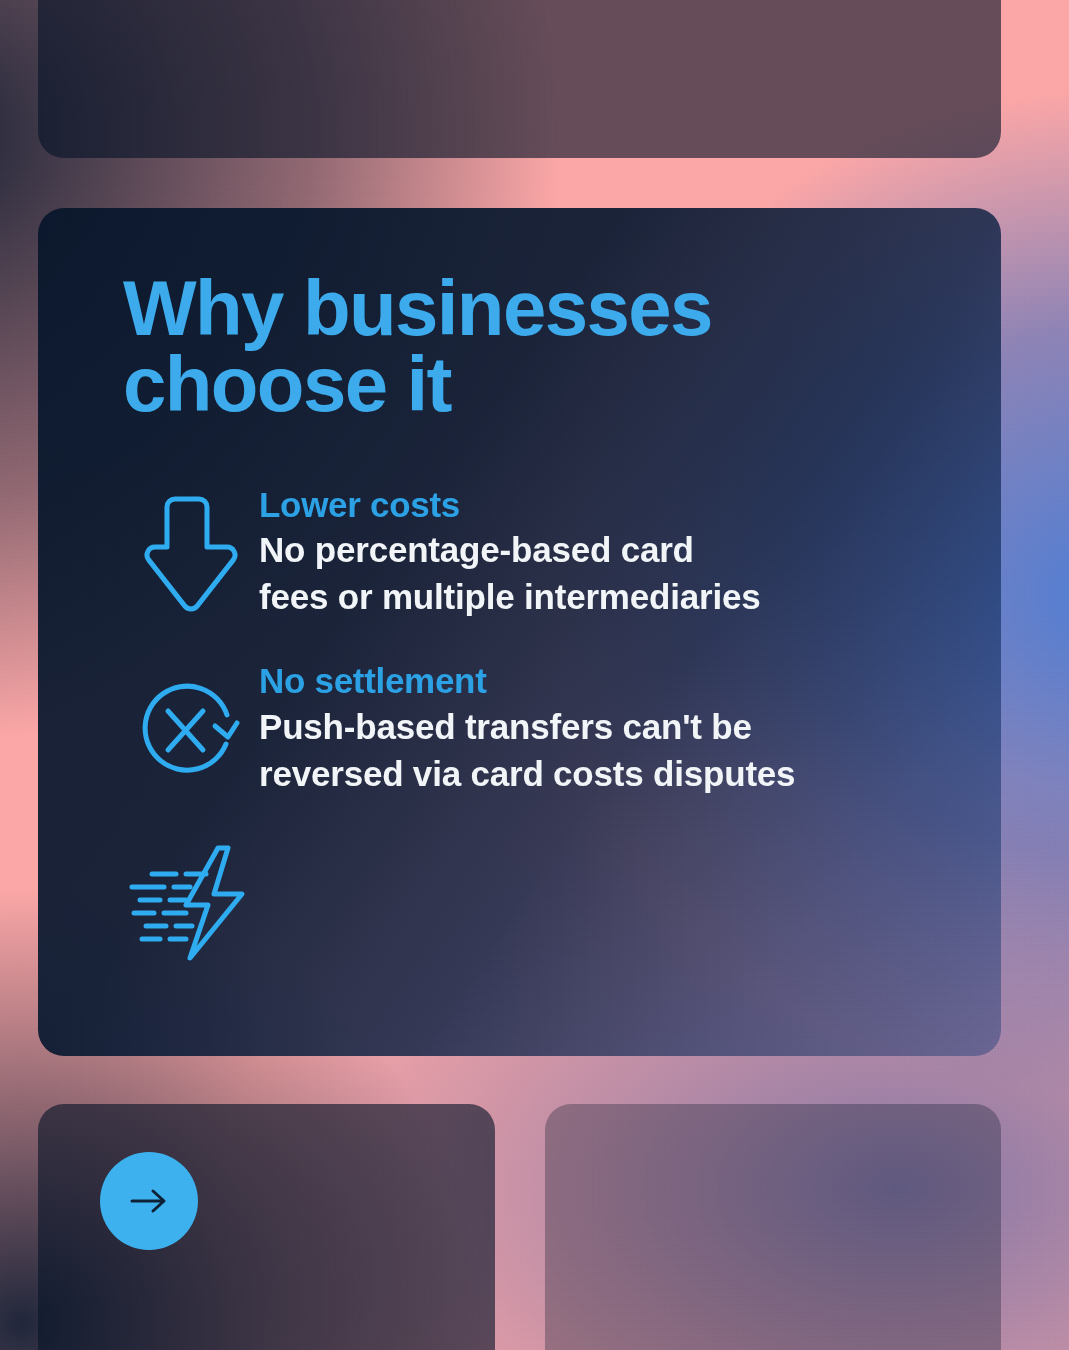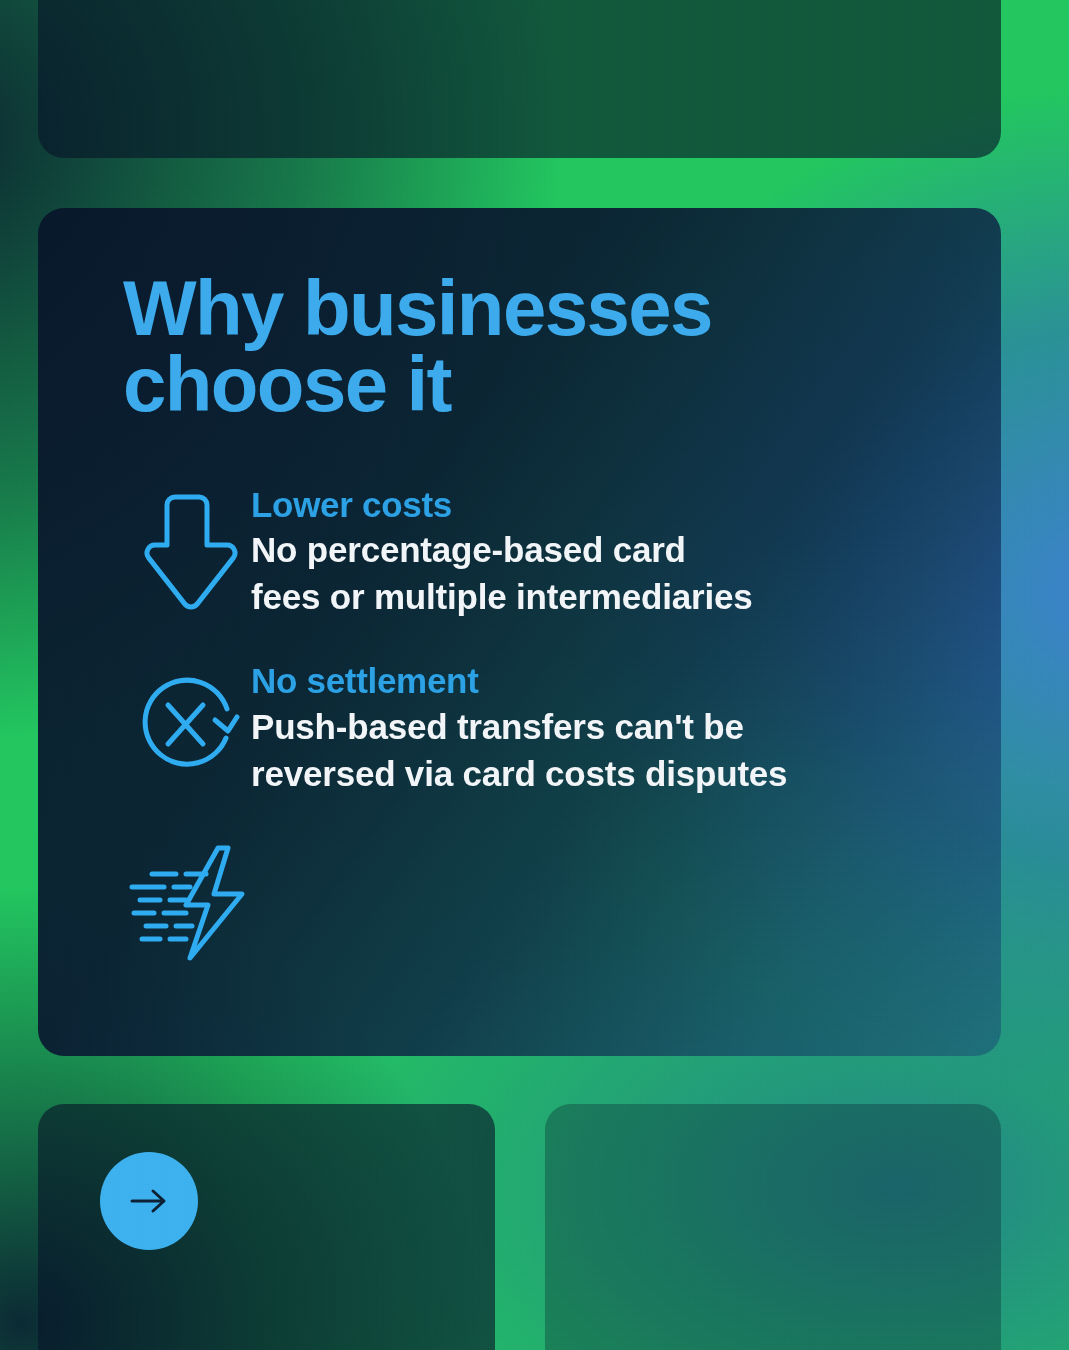--- a/index.html
+++ b/index.html
@@ -9,21 +9,21 @@
   }
   body {
     font-family: "Liberation Sans", sans-serif;
   }
 
   .canvas {
     position: relative;
     width: 1069px;
     height: 1350px;
     overflow: hidden;
-    background: #22c55e;
+    background: #fca5a5;
   }
 
   
   .bg-base {
     position: absolute;
     inset: 0;
     background:
       radial-gradient(115% 85% at 100% 46%, #2f62bd 0%, #2a56ad 12%, #1f4député 18%, rgba(31,70,140,0.0) 58%),
       linear-gradient(118deg, #0c2039 0%, #10294a 30%, #17386b 52%, #204a93 70%, #2455a8 86%, #2a5cb4 100%);
   }
@@ -116,22 +116,23 @@
     margin: 0;
     white-space: pre-line;
   }
 
   
   .features {
     margin-top: 60px;
   }
   .feature {
     display: flex;
-    align-items: flex-start;
+    align-items: center;
     margin-bottom: 38px;
+    gap: 8px;
   }
   .feature:last-child { margin-bottom: 0; }
 
   .feature-icon {
     flex: 0 0 auto;
     width: 128px;
     display: flex;
     align-items: center;
     justify-content: center;
     padding-top: 6px;

